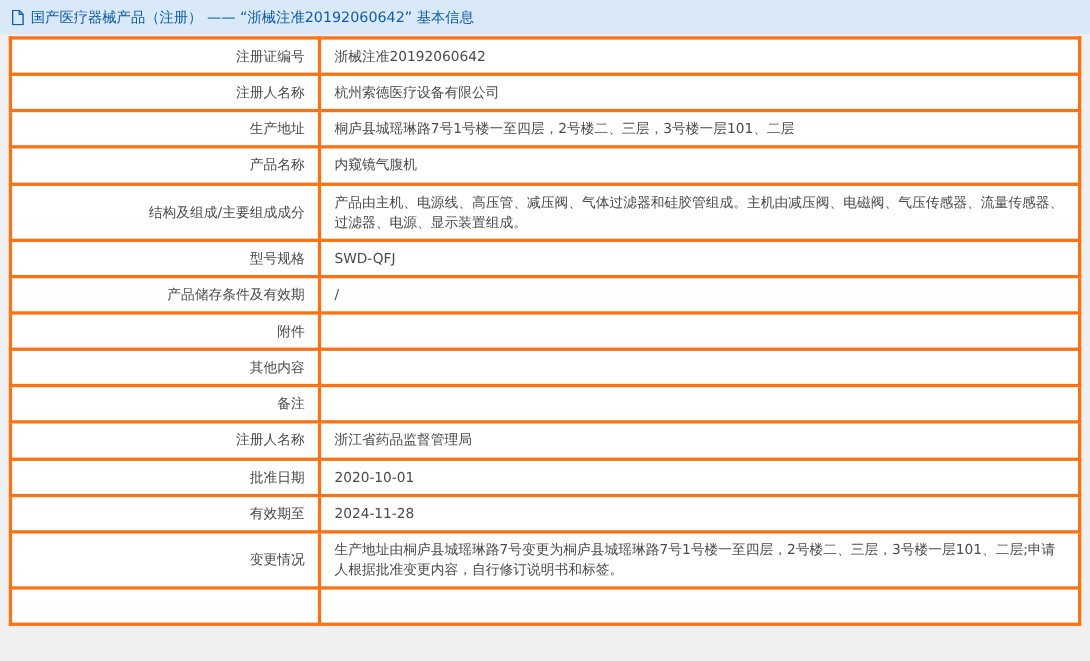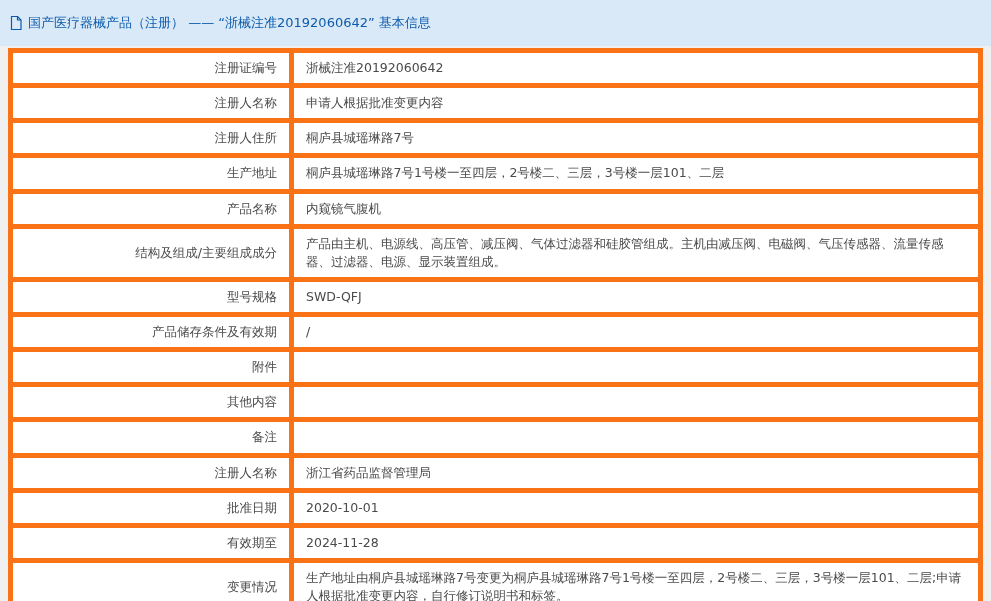--- a/index.html
+++ b/index.html
@@ -6,21 +6,21 @@
   html, body {
     margin: 0;
     padding: 0;
     width: 991px;
     height: 601px;
     background: #f0f0f0;
     font-family: "DejaVu Sans", "Liberation Sans", sans-serif;
     overflow: hidden;
   }
   .header-bar {
-    height: 46px;
+    height: 31px;
     background: #d9e9f8;
     display: flex;
     align-items: center;
     padding: 0 10px;
     gap: 6px;
   }
   .doc-icon {
     display: inline-flex;
     align-items: center;
     flex: 0 0 auto;
@@ -33,21 +33,21 @@
   .table-wrap {
     margin: 2px 8px 8px 8px;
   }
   table.info-table {
     width: 100%;
     border-collapse: collapse;
     background: #ffffff;
     table-layout: fixed;
   }
   table.info-table td {
-    border: 5px solid #f97316;
+    border: 3px solid #f97316;
     font-size: 12.5px;
     color: #4a4a4a;
     line-height: 1.45;
     vertical-align: middle;
   }
   td.label-cell {
     width: 281px;
     text-align: right;
     padding: 6px 12px;
     color: #4a4a4a;
@@ -74,25 +74,21 @@
 
 <div class="table-wrap">
   <table class="info-table">
     <tbody id="table-body">
         <tr>
           <td class="label-cell"><span>注册证编号</span></td>
           <td class="value-cell">浙械注准20192060642</td>
         </tr>
         <tr>
           <td class="label-cell"><span>注册人名称</span></td>
-          <td class="value-cell">申请人根据批准变更内容</td>
-        </tr>
-        <tr>
-          <td class="label-cell"><span>注册人住所</span></td>
-          <td class="value-cell">桐庐县城瑶琳路7号</td>
+          <td class="value-cell">杭州索德医疗设备有限公司</td>
         </tr>
         <tr>
           <td class="label-cell"><span>生产地址</span></td>
           <td class="value-cell">桐庐县城瑶琳路7号1号楼一至四层，2号楼二、三层，3号楼一层101、二层</td>
         </tr>
         <tr>
           <td class="label-cell"><span>产品名称</span></td>
           <td class="value-cell">内窥镜气腹机</td>
         </tr>
         <tr>

